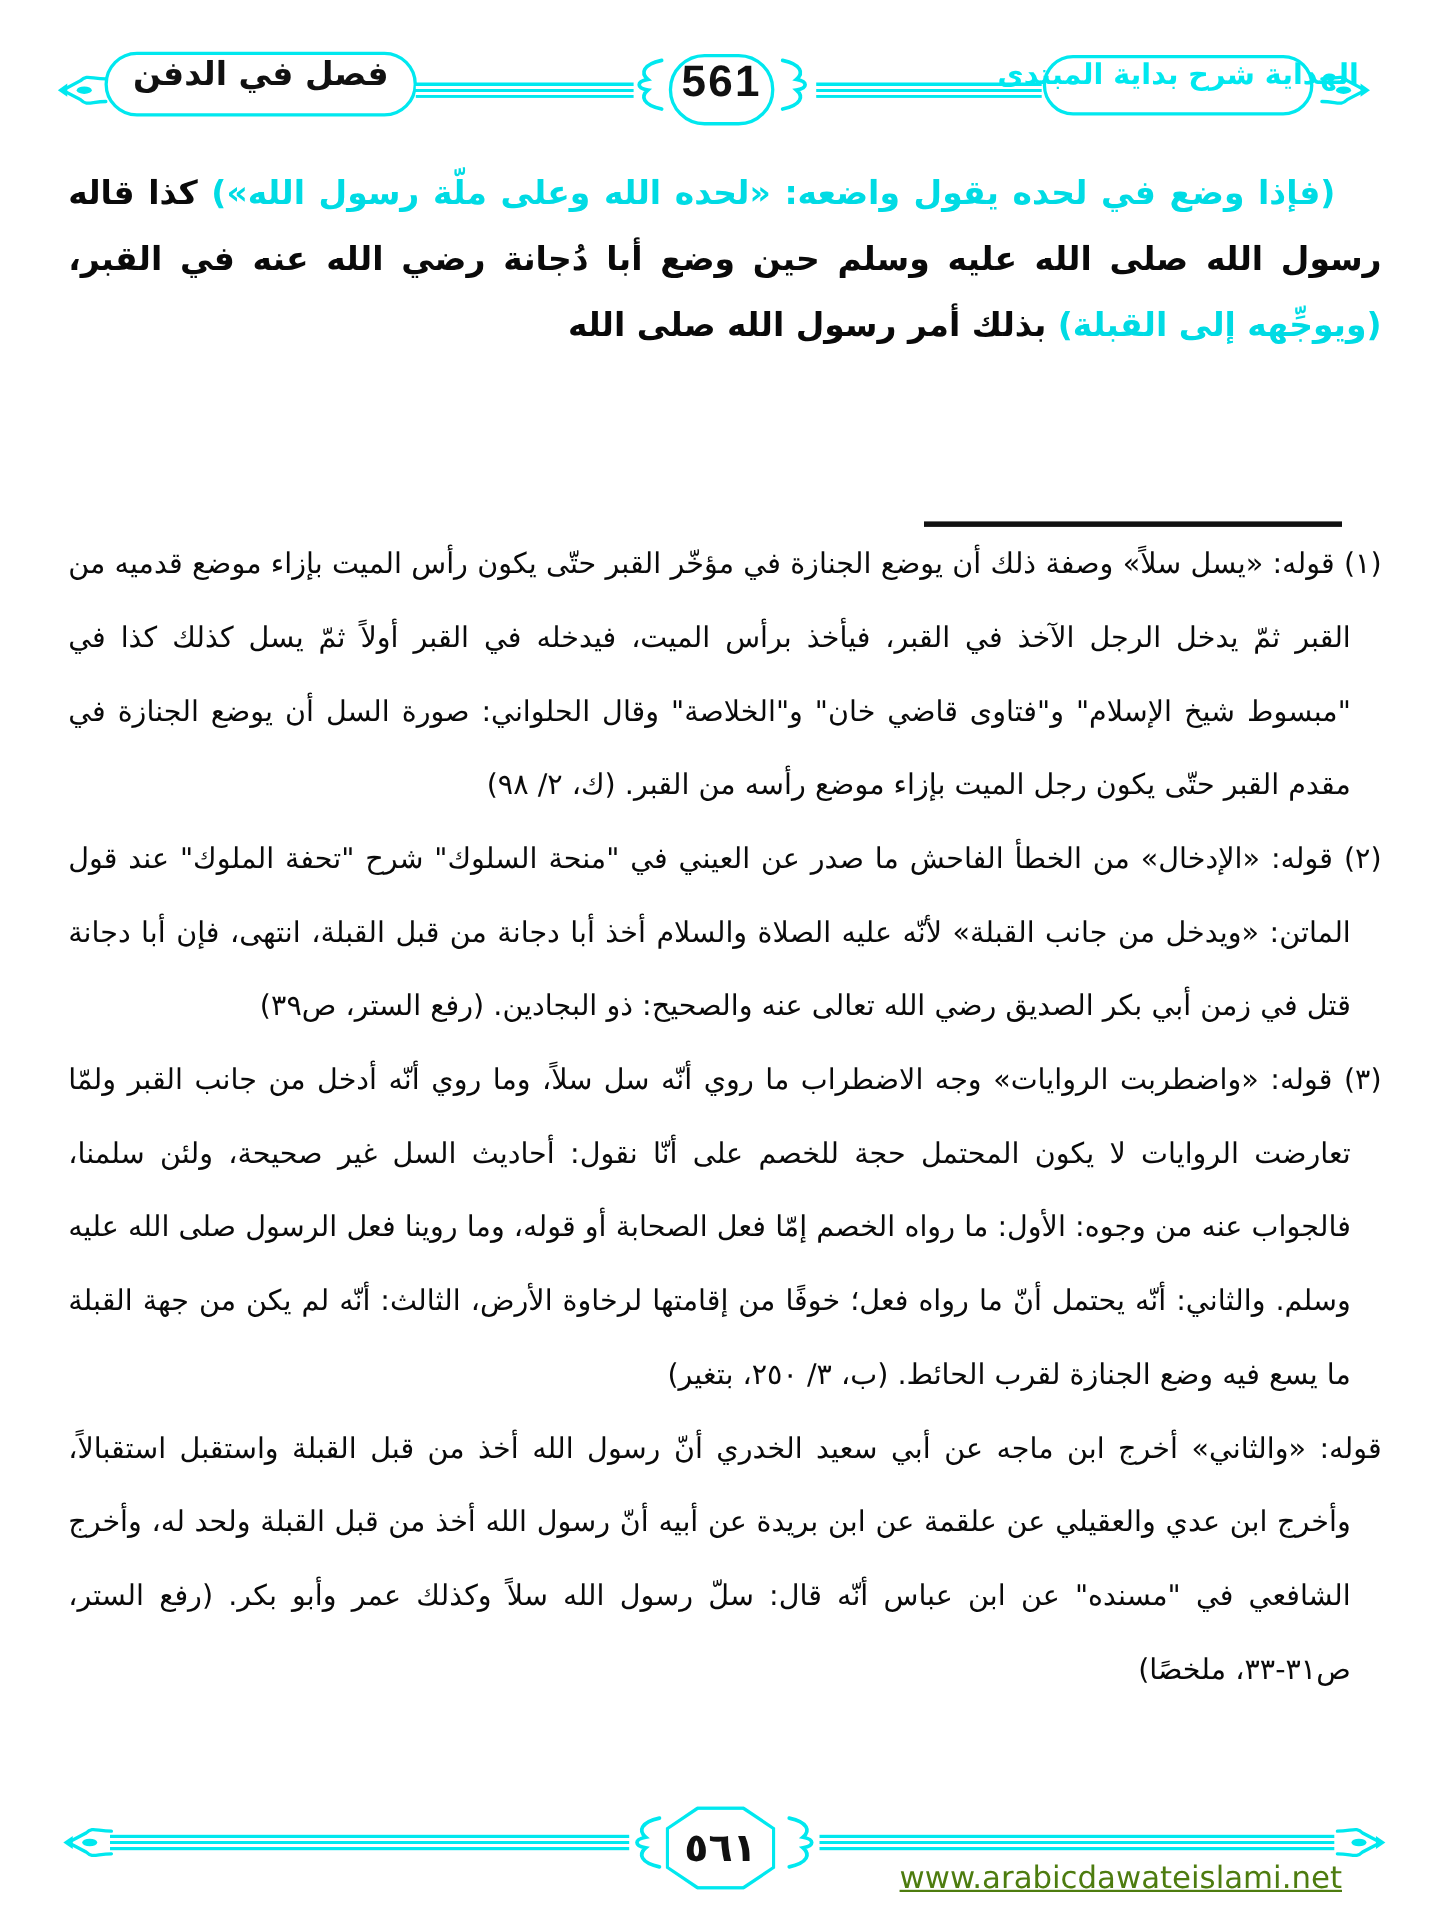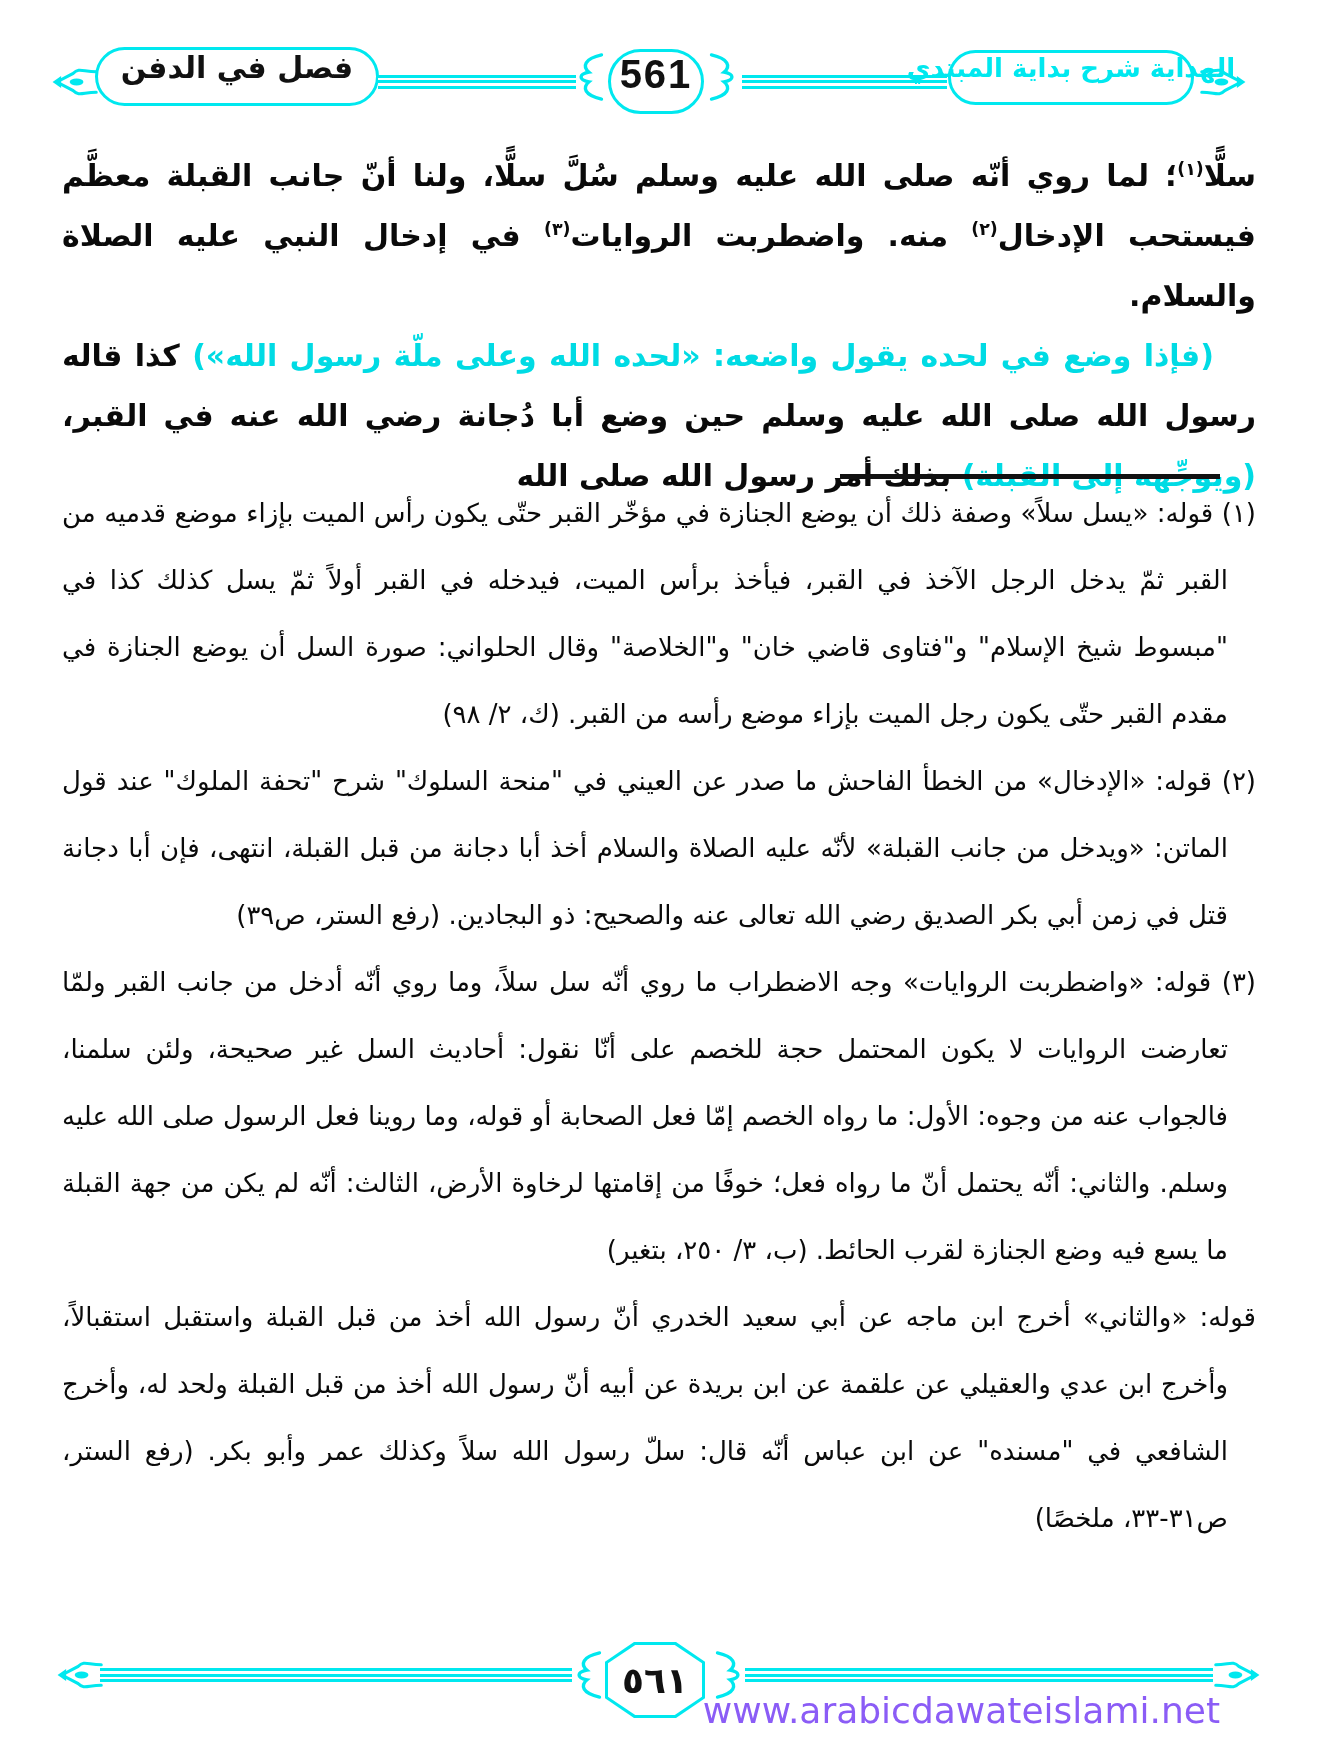--- a/index.html
+++ b/index.html
@@ -65,21 +65,21 @@
     position:absolute; left:62px; right:64px; top:480px;
     direction:rtl; text-align:justify; color:#0a0a0a;
   }
   #footnotes p { font-size:26px; line-height:67px; font-weight:400; }
   #footnotes p.fn-hang { padding-right:28px; text-indent:-28px; }
   #footnotes p.fn-cont { padding-right:28px; }
 
   
   #watermark {
     position:absolute; top:1690px; right:100px; direction:ltr;
-    font-size:36px; color:#8b5cf6; font-family:"DejaVu Sans", sans-serif;
+    font-size:28px; color:#4d7c0f; font-family:"DejaVu Sans", sans-serif;text-decoration:underline;
   }
 </style>
 </head>
 <body>
 
 <div class="page">
 
   <div>
     <svg class="orn" style="left:50px; top:63px;" width="48" height="38" viewBox="0 0 56 36">
       <path d="M54 6 C38 6 34 1 27 8 L8 18 L27 28 C34 35 38 30 54 30"></path>
@@ -112,21 +112,20 @@
     </div>
 
     <svg class="orn flip" style="left:1200px; top:63px;" width="48" height="38" viewBox="0 0 56 36">
       <path d="M54 6 C38 6 34 1 27 8 L8 18 L27 28 C34 35 38 30 54 30"></path>
       <path class="solid" d="M3 18 L13 11 L13 25 Z"></path>
       <ellipse class="solid" cx="31" cy="18" rx="8" ry="4"></ellipse>
     </svg>
   </div>
 
   <div id="body-text">
-      <p><span class="t-n">سلًّا</span><span class="t-s">(١)</span><span class="t-n">؛ لما روي أنّه صلى الله عليه وسلم سُلَّ سلًّا، ولنا أنّ جانب القبلة معظَّم فيستحب الإدخال</span><span class="t-s">(٢)</span><span class="t-n"> منه. واضطربت الروايات</span><span class="t-s">(٣)</span><span class="t-n"> في إدخال النبي عليه الصلاة والسلام.</span></p>
       <p class="indent"><span class="t-m">(فإذا وضع في لحده يقول واضعه: «لحده الله وعلى ملّة رسول الله»)</span><span class="t-n"> كذا قاله رسول الله صلى الله عليه وسلم حين وضع أبا دُجانة رضي الله عنه في القبر، </span><span class="t-m">(ويوجِّهه إلى القبلة)</span><span class="t-n"> بذلك أمر رسول الله صلى الله</span></p>
     </div>
 
   <div id="fn-sep"></div>
 
   <div id="footnotes">
       <p class="fn-hang"><span class="t-b">(١) قوله: «يسل سلاً»</span><span class="t-n"> وصفة ذلك أن يوضع الجنازة في مؤخّر القبر حتّى يكون رأس الميت بإزاء موضع قدميه من القبر ثمّ يدخل الرجل الآخذ في القبر، فيأخذ برأس الميت، فيدخله في القبر أولاً ثمّ يسل كذلك كذا في "مبسوط شيخ الإسلام" و"فتاوى قاضي خان" و"الخلاصة" وقال الحلواني: صورة السل أن يوضع الجنازة في مقدم القبر حتّى يكون رجل الميت بإزاء موضع رأسه من القبر. (ك، ٢/ ٩٨)</span></p>
       <p class="fn-hang"><span class="t-b">(٢) قوله: «الإدخال»</span><span class="t-n"> من الخطأ الفاحش ما صدر عن العيني في "منحة السلوك" شرح "تحفة الملوك" عند قول الماتن: </span><span class="t-b">«ويدخل من جانب القبلة»</span><span class="t-n"> لأنّه عليه الصلاة والسلام أخذ أبا دجانة من قبل القبلة، انتهى، فإن أبا دجانة قتل في زمن أبي بكر الصديق رضي الله تعالى عنه والصحيح: ذو البجادين. (رفع الستر، ص٣٩)</span></p>
       <p class="fn-hang"><span class="t-b">(٣) قوله: «واضطربت الروايات»</span><span class="t-n"> وجه الاضطراب ما روي أنّه سل سلاً، وما روي أنّه أدخل من جانب القبر ولمّا تعارضت الروايات لا يكون المحتمل حجة للخصم على أنّا نقول: أحاديث السل غير صحيحة، ولئن سلمنا، فالجواب عنه من وجوه: الأول: ما رواه الخصم إمّا فعل الصحابة أو قوله، وما روينا فعل الرسول صلى الله عليه وسلم. والثاني: أنّه يحتمل أنّ ما رواه فعل؛ خوفًا من إقامتها لرخاوة الأرض، الثالث: أنّه لم يكن من جهة القبلة ما يسع فيه وضع الجنازة لقرب الحائط. (ب، ٣/ ٢٥٠، بتغير)</span></p>
       <p class="fn-hang"><span class="t-b">قوله: «والثاني»</span><span class="t-n"> أخرج ابن ماجه عن أبي سعيد الخدري أنّ رسول الله أخذ من قبل القبلة واستقبل استقبالاً، وأخرج ابن عدي والعقيلي عن علقمة عن ابن بريدة عن أبيه أنّ رسول الله أخذ من قبل القبلة ولحد له، وأخرج الشافعي في "مسنده" عن ابن عباس أنّه قال: سلّ رسول الله سلاً وكذلك عمر وأبو بكر. (رفع الستر، ص٣١-٣٣، ملخصًا)</span></p>

